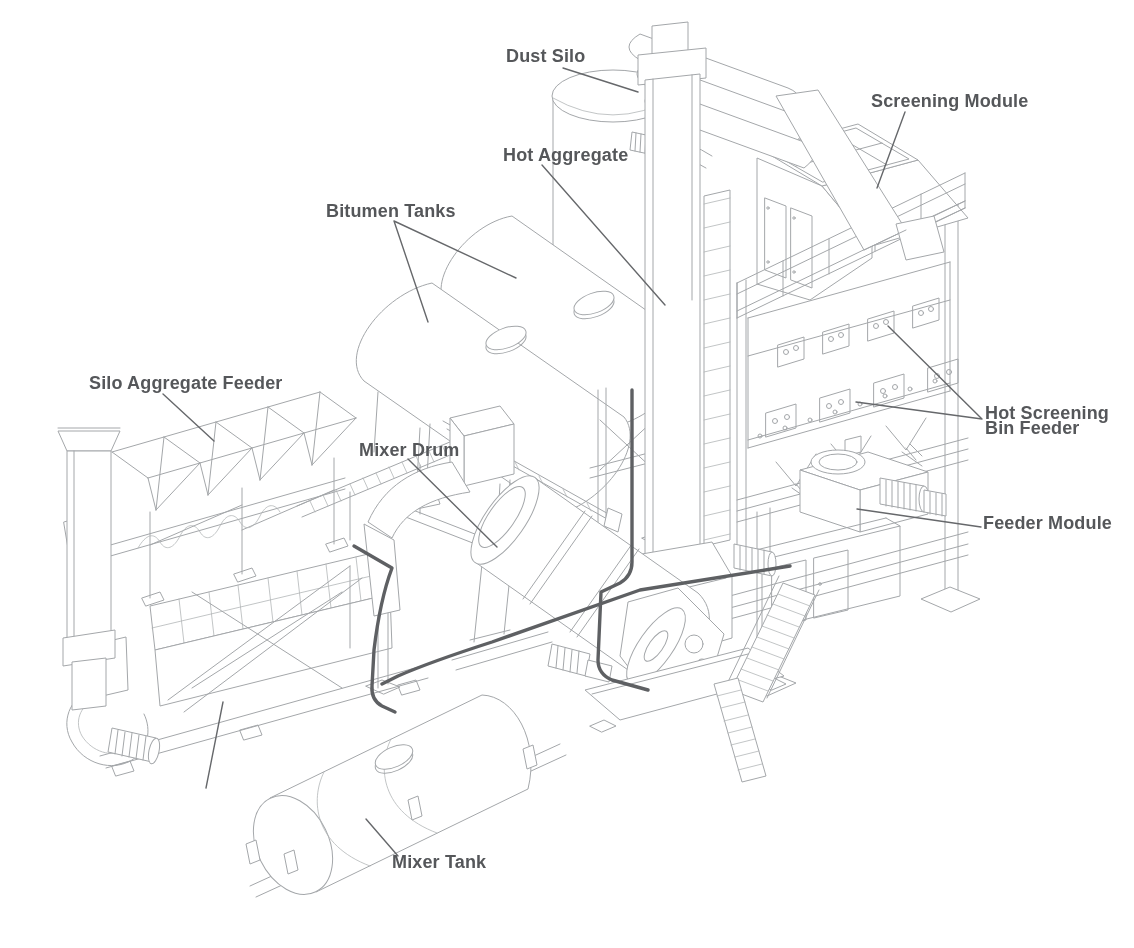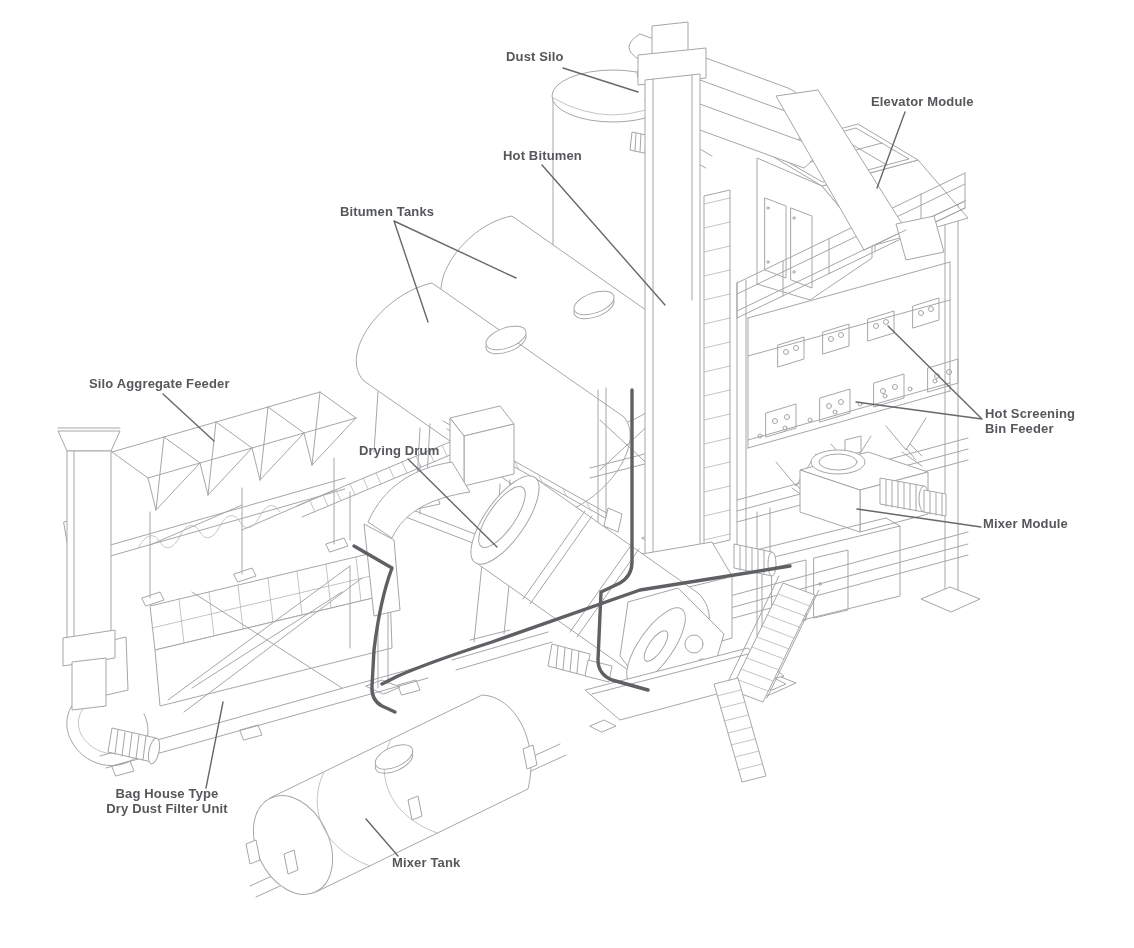--- a/index.html
+++ b/index.html
@@ -4,21 +4,21 @@
 <style>
   html,body{margin:0;padding:0;background:#fff;}
   .stage{position:relative;width:1134px;height:948px;background:#fff;overflow:hidden;
          font-family:"Liberation Sans",sans-serif;}
   .stage svg{position:absolute;left:0;top:0;}
   .ln{fill:none;stroke:#a4a7aa;stroke-width:1;stroke-linecap:round;stroke-linejoin:round;}
   .lt{fill:none;stroke:#b3b6b8;stroke-width:.8;stroke-linecap:round;stroke-linejoin:round;}
   .w{fill:#ffffff;stroke:#a4a7aa;stroke-width:1;stroke-linejoin:round;}
   .pp{fill:none;stroke:#5e6063;stroke-width:3.4;stroke-linecap:round;stroke-linejoin:round;}
   .ld{fill:none;stroke:#66686b;stroke-width:1.4;stroke-linecap:round;}
-  .lbl{position:absolute;font-weight:700;font-size:13px;line-height:15px;
+  .lbl{position:absolute;font-weight:700;font-size:18px;line-height:15px;
        color:#55575a;letter-spacing:.15px;white-space:nowrap;}
   .lbl span{display:block;}
   .lbl.center{text-align:center;white-space:normal;}
 </style>
 </head>
 <body>
 
 <div class="stage">
 <svg width="1134" height="948" viewBox="0 0 1134 948">
 
@@ -296,41 +296,37 @@
     <path class="ld" d="M857,509 L981,527"></path>
     <path class="ld" d="M223,702 L206,788"></path>
     <path class="ld" d="M366,819 L398,856"></path>
   </g>
 </svg>
 
 <div class="lbl" style="left:506px;top:49px">
       <span>Dust Silo</span>
     </div>
 <div class="lbl" style="left:871px;top:94px">
-      <span>Elevator Module</span>
+      <span>Screening Module</span>
     </div>
 <div class="lbl" style="left:503px;top:148px">
-      <span>Hot Bitumen</span>
-    </div>
-<div class="lbl" style="left:340px;top:204px">
+      <span>Hot Aggregate</span>
+    </div>
+<div class="lbl" style="left:326px;top:204px">
       <span>Bitumen Tanks</span>
     </div>
 <div class="lbl" style="left:89px;top:376px">
       <span>Silo Aggregate Feeder</span>
     </div>
 <div class="lbl" style="left:359px;top:443px">
-      <span>Drying Drum</span>
+      <span>Mixer Drum</span>
     </div>
 <div class="lbl" style="left:985px;top:406px">
   <span>Hot Screening</span>
   <span>Bin Feeder</span>
 </div>
 <div class="lbl" style="left:983px;top:516px">
-      <span>Mixer Module</span>
-    </div>
-<div class="lbl center" style="left:92px;top:786px;width:150px">
-  <span>Bag House Type</span>
-  <span>Dry Dust Filter Unit</span>
-</div>
+      <span>Feeder Module</span>
+    </div>
 <div class="lbl" style="left:392px;top:855px">
       <span>Mixer Tank</span>
     </div>
 </div>
 
 </body></html>

